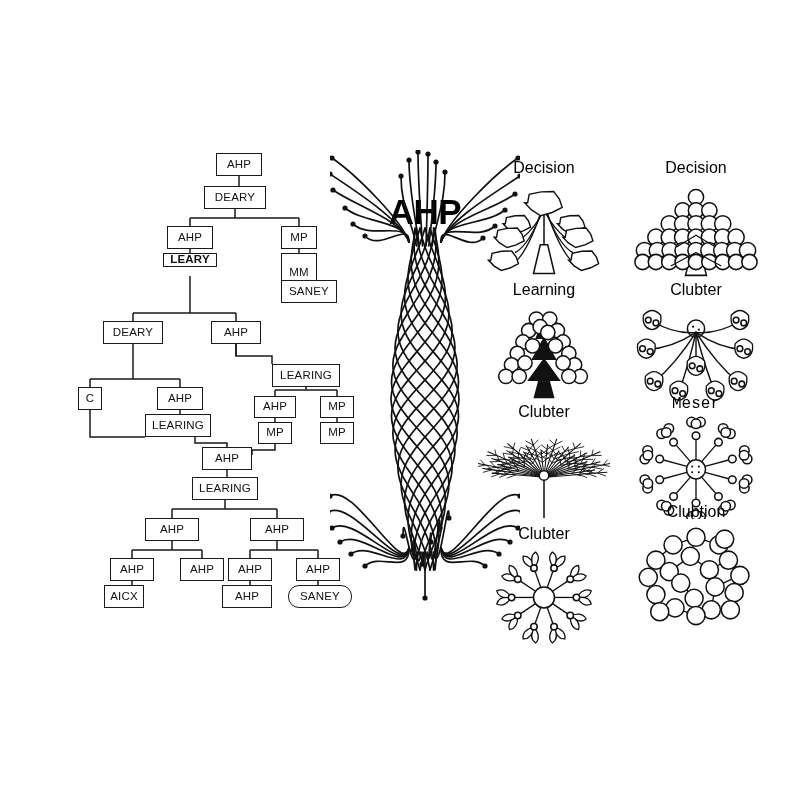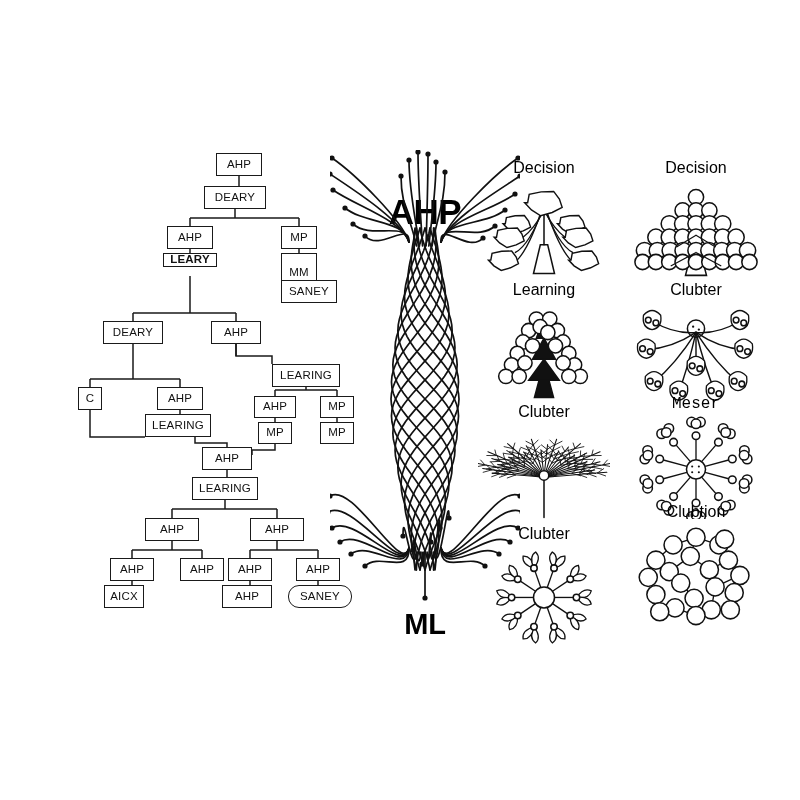--- a/index.html
+++ b/index.html
@@ -204,21 +204,20 @@
           <circle cx="83" cy="400" r="2.6"></circle>
           <circle cx="92" cy="414" r="2.6"></circle>
           <circle cx="101" cy="392" r="2.6"></circle>
           <circle cx="110" cy="378" r="2.6"></circle>
           <circle cx="119" cy="368" r="2.6"></circle>
           <circle cx="95" cy="448" r="2.6"></circle>
         </g>
     </svg>
   </div>
 
-  <div id="ml-title" class="cap-title">ML</div>
 
   <div id="icon-panel">
       <div class="icon-cell" style="left: 0px; top: 0px;">
         <div class="icon-label">Decision</div>
         <svg width="132" height="105" viewBox="0 0 132 110" class="icon-art">
           <g>
             <path d="M55,100 L62.15,70 L69.85,70 L77,100 Z" fill="#fff" stroke="#111" stroke-width="1.6" stroke-linecap="round"></path>
             <path d="M66,70 L66,24" fill="none" stroke="#111" stroke-width="1.6" stroke-linecap="round"></path>
             <path d="M66,34 Q55,54 44,62" fill="none" stroke="#111" stroke-width="1.4" stroke-linecap="round"></path>
             <path d="M66,34 Q77,54 88,62" fill="none" stroke="#111" stroke-width="1.4" stroke-linecap="round"></path>

